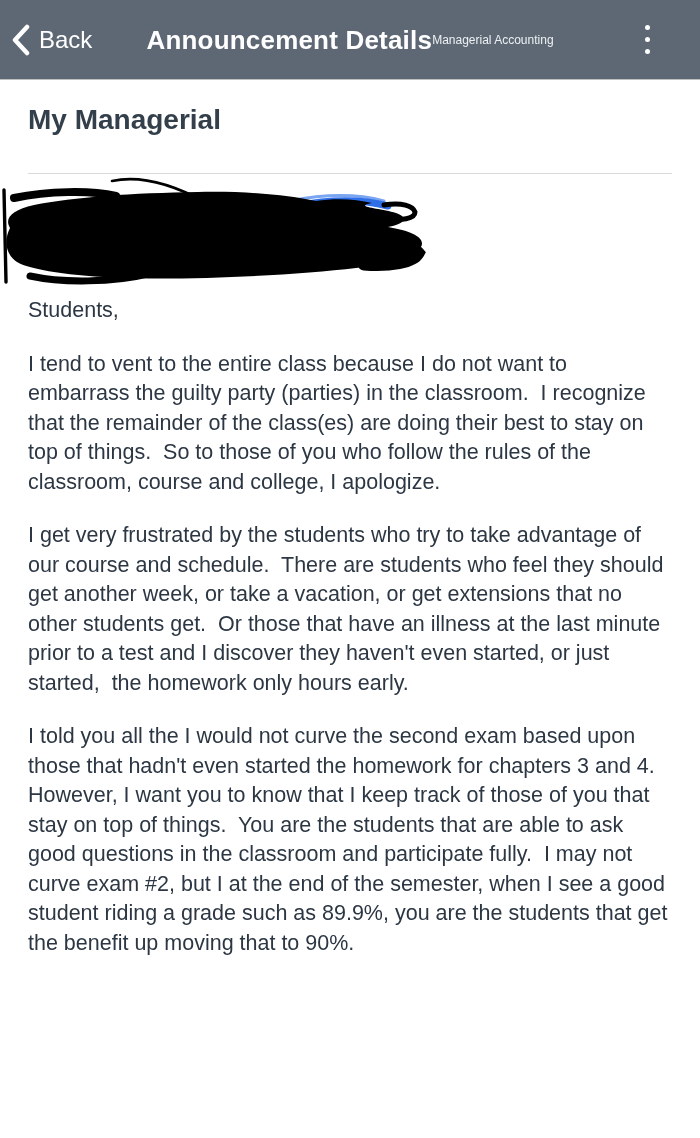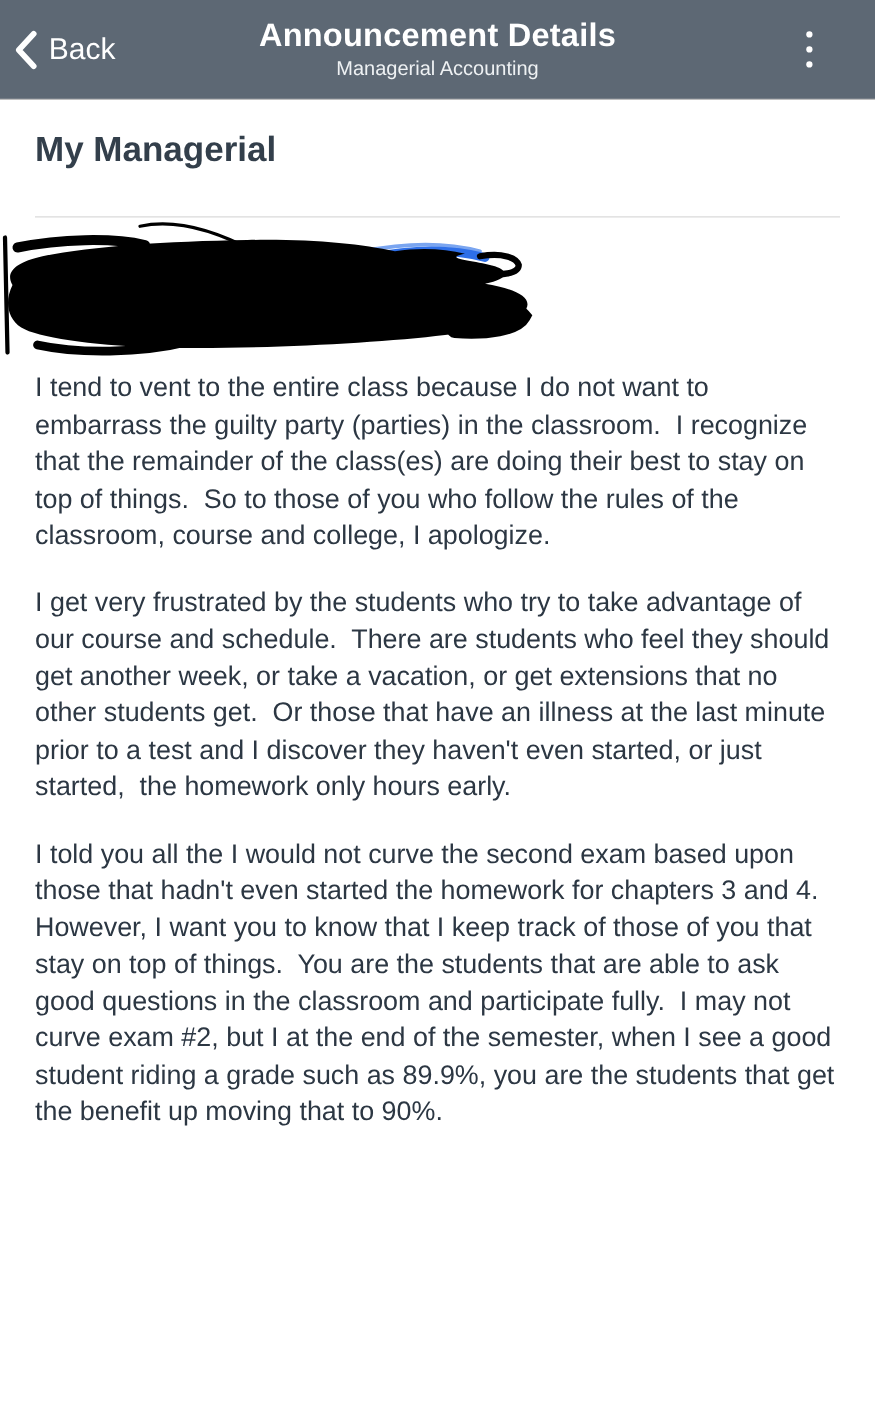--- a/index.html
+++ b/index.html
@@ -36,36 +36,36 @@
     cursor: pointer;
   }
   .back-chevron { display: block; }
   .nav-titles {
     position: absolute;
     left: 110px;
     right: 110px;
     top: 0;
     height: 100%;
     display: flex;
-    flex-direction: column;
+    flex-direction: row;
     justify-content: center;
     align-items: center;
     text-align: center;
   }
   .nav-title {
     color: var(--header-text, #ffffff);
     font-size: 26px;
     font-weight: bold;
     line-height: 30px;
     letter-spacing: 0.2px;
     white-space: nowrap;
   }
   .nav-subtitle {
     color: var(--header-subtext, #eef1f3);
-    font-size: 16px;
+    font-size: 12px;
     line-height: 21px;
     margin-top: 2px;
     white-space: nowrap;
   }
   .overflow-button {
     position: absolute;
     right: 32px;
     top: 0;
     height: 100%;
     width: 42px;
@@ -177,17 +177,18 @@
 
       <path d="M4,16 L6,108" fill="none" stroke="var(--redaction-ink,#000)" stroke-width="3.4" stroke-linecap="round"></path>
 
       <path d="M14,24 C48,17 90,16 116,22" fill="none" stroke="var(--redaction-ink,#000)" stroke-width="8" stroke-linecap="round"></path>
 
       <path d="M30,102 C62,109 112,109 152,99" fill="none" stroke="var(--redaction-ink,#000)" stroke-width="7" stroke-linecap="round"></path>
     </svg>
   </div>
 
   <div class="body-text">
+    <p>Students,</p>
     <p>I tend to vent to the entire class because I do not want to embarrass the guilty party (parties) in the classroom.  I recognize that the remainder of the class(es) are doing their best to stay on top of things.  So to those of you who follow the rules of the classroom, course and college, I apologize.</p>
     <p>I get very frustrated by the students who try to take advantage of our course and schedule.  There are students who feel they should get another week, or take a vacation, or get extensions that no other students get.  Or those that have an illness at the last minute prior to a test and I discover they haven't even started, or just started,  the homework only hours early.</p>
     <p>I told you all the I would not curve the second exam based upon those that hadn't even started the homework for chapters 3 and 4.  However, I want you to know that I keep track of those of you that stay on top of things.  You are the students that are able to ask good questions in the classroom and participate fully.  I may not curve exam #2, but I at the end of the semester, when I see a good student riding a grade such as 89.9%, you are the students that get the benefit up moving that to 90%.</p>
   </div>
 </main>
 
 </body></html>

